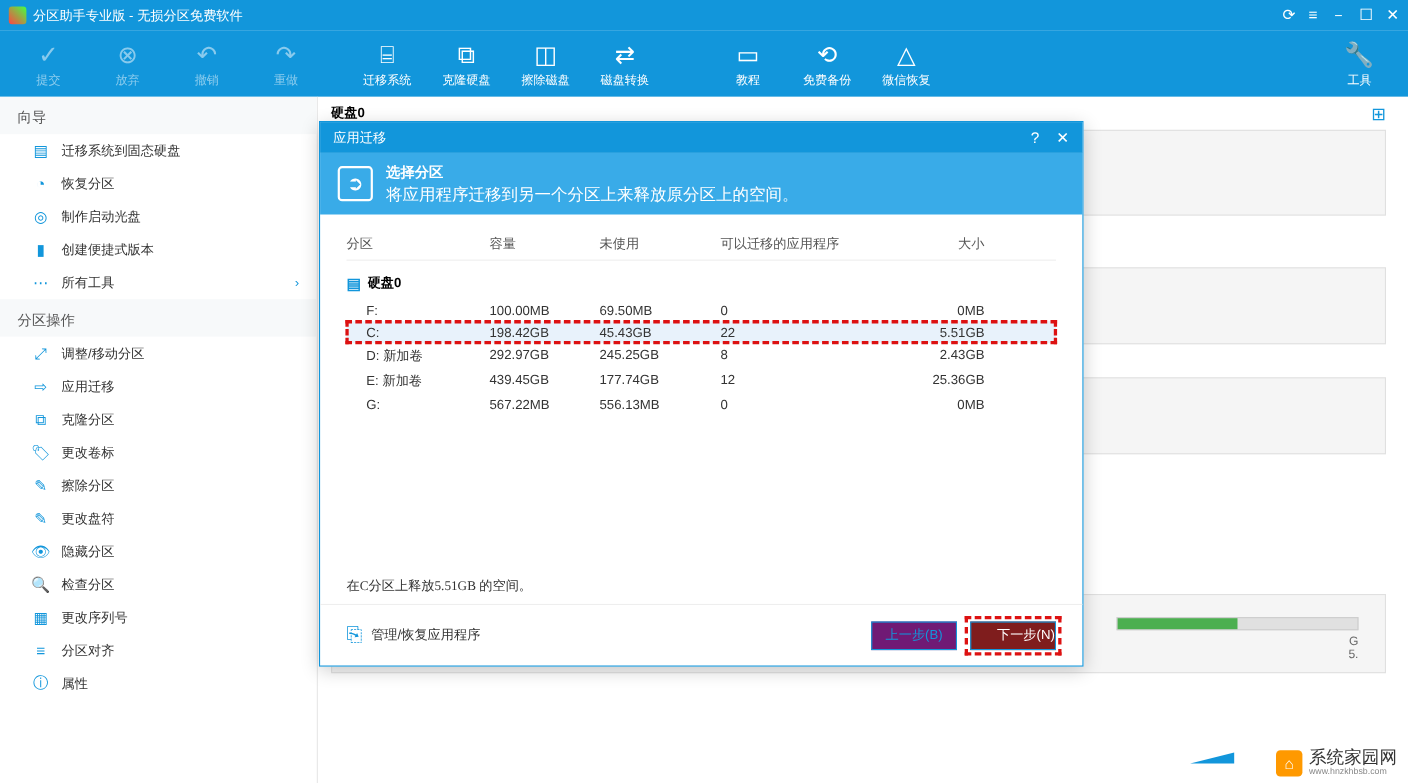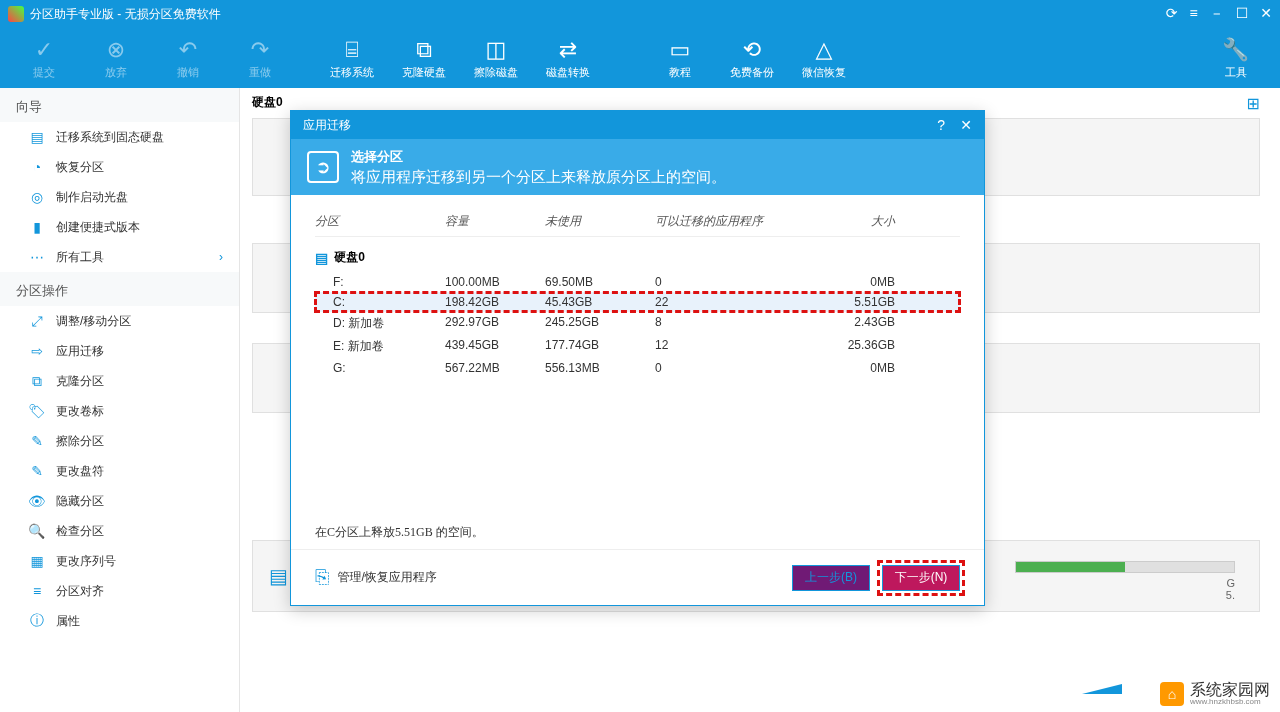--- a/index.html
+++ b/index.html
@@ -14,21 +14,21 @@
 
 
 .toolbar { height: 60px; background: #1296DB; display: flex; align-items: center; padding: 0 8px; }
 .tbtn { display: flex; flex-direction: column; align-items: center; justify-content: center; color: #fff; font-size: 11px; width: 72px; height: 56px; cursor: pointer; }
 .tbtn.disabled { opacity: 0.5; }
 .tbtn .ticon { font-size: 22px; margin-bottom: 2px; }
 .toolbar .spacer { flex: 1; }
 
 
 .main { display: flex; height: calc(100% - 88px); }
-.sidebar { width: 240px; background: #fff; border-right: 1px solid #e5e5e5; overflow-y: auto; padding-bottom: 9px; }
+.sidebar { width: 289px; background: #fff; border-right: 1px solid #e5e5e5; overflow-y: auto; padding-bottom: 9px; }
 .sidebar .section-title { padding: 10px 16px 6px; font-size: 13px; color: #555; background: #f7f9fa; }
 .sidebar-item { display: flex; align-items: center; padding: 6px 16px 6px 28px; font-size: 12px; color: #333; cursor: pointer; }
 .sidebar-item .sicon { width: 18px; height: 18px; margin-right: 10px; display: inline-flex; align-items: center; justify-content: center; font-size: 14px; color: #1296DB; }
 .sidebar-item .arrow { margin-left: auto; color: #1296DB; }
 
 .content { flex: 1; position: relative; background: #fff; }
 .content .disk-label { position: absolute; top: 6px; left: 12px; font-size: 12px; font-weight: bold; }
 .content-panel { position: absolute; top: 30px; left: 12px; right: 20px; height: 78px; border: 1px solid #e0e0e0; background: #f5f5f5; }
 .content-panel2 { position: absolute; top: 155px; left: 12px; right: 20px; height: 70px; border: 1px solid #e0e0e0; background: #f5f5f5; }
 .content-panel3 { position: absolute; top: 255px; left: 12px; right: 20px; height: 70px; border: 1px solid #e0e0e0; background: #f5f5f5; }
@@ -45,38 +45,38 @@
 .modal { position: absolute; left: 290px; top: 110px; width: 695px; height: 496px; background: #fff; border: 1px solid #1296DB; box-shadow: 0 4px 16px rgba(0,0,0,0.2); display: flex; flex-direction: column; }
 .modal-title { height: 28px; background: #1296DB; color: #fff; display: flex; align-items: center; padding: 0 12px; font-size: 12px; }
 .modal-title .mtitle { flex: 1; }
 .modal-title .mbtns span { margin-left: 12px; cursor: pointer; font-size: 14px; }
 .modal-header { height: 56px; background: #39ABE8; color: #fff; display: flex; align-items: center; padding: 0 16px; }
 .modal-header .hicon { width: 32px; height: 32px; border: 2px solid #fff; border-radius: 4px; margin-right: 12px; display: flex; align-items: center; justify-content: center; font-size: 18px; }
 .modal-header .htext .htitle { font-size: 13px; font-weight: bold; }
 .modal-header .htext .hsub { font-size: 15px; margin-top: 2px; }
 .modal-body { flex: 1; padding: 18px 24px 10px; overflow: auto; }
 .ptable { width: 100%; font-size: 12px; }
-.ptable .thead { display: flex; color: #555; padding-bottom: 6px; border-bottom: 1px solid #eee; font-style: italic; }
+.ptable .thead { display: flex; color: #555; padding-bottom: 6px; border-bottom: 1px solid #eee; }
 .ptable .col-p { width: 130px; }
 .ptable .col-c { width: 100px; }
 .ptable .col-u { width: 110px; }
 .ptable .col-a { width: 140px; }
 .ptable .col-s { width: 100px; text-align: right; }
 .diskgroup { display: flex; align-items: center; margin: 12px 0 6px; font-weight: bold; font-size: 12px; }
 .diskgroup .dgicon { color: #1296DB; margin-right: 6px; font-size: 14px; }
 .prow { display: flex; padding: 3px 0; font-size: 12px; color: #333; }
 .prow.highlight { background: #e8f2fb; outline: 3px dashed #d11; outline-offset: -2px; }
 .prow .col-p { padding-left: 18px; }
 .status-line { font-size: 12px; color: #333; padding: 4px 24px 8px; font-family: Liberation Serif, serif; }
 .modal-footer { height: 56px; border-top: 1px solid #eee; display: flex; align-items: center; padding: 0 24px; }
 .modal-footer .mgmt { display: flex; align-items: center; font-size: 12px; color: #333; cursor: pointer; }
 .modal-footer .mgmt .micon { color: #1296DB; font-size: 18px; margin-right: 8px; }
 .modal-footer .fspacer { flex: 1; }
 .mbtn { min-width: 78px; height: 26px; border: 1px solid #1296DB; background: #701a75; color: #1296DB; font-size: 12px; margin-left: 12px; cursor: pointer; display: inline-flex; align-items: center; justify-content: center; }
-.mbtn.primary { background: #be185d; color: #fff; }
+.mbtn.primary { background: #7f1d1d; color: #fff; justify-content: flex-end; }
 .mbtn.next-hl { outline: 3px dashed #d11; outline-offset: 2px; }
 
 
 .watermark { position: absolute; bottom: 6px; right: 10px; display: flex; align-items: center; font-size: 16px; color: #333; }
 .watermark .wicon { width: 24px; height: 24px; background: #f90; border-radius: 4px; margin-right: 6px; display: flex; align-items: center; justify-content: center; color: #fff; font-size: 14px; }
 .watermark .wtext { display: flex; flex-direction: column; line-height: 1; }
 .watermark .wsub { font-size: 8px; color: #888; }
 .tri { position: absolute; bottom: 18px; right: 158px; width: 0; height: 0; border-bottom: 10px solid #1296DB; border-left: 40px solid transparent; }
 </style>
 </head>

